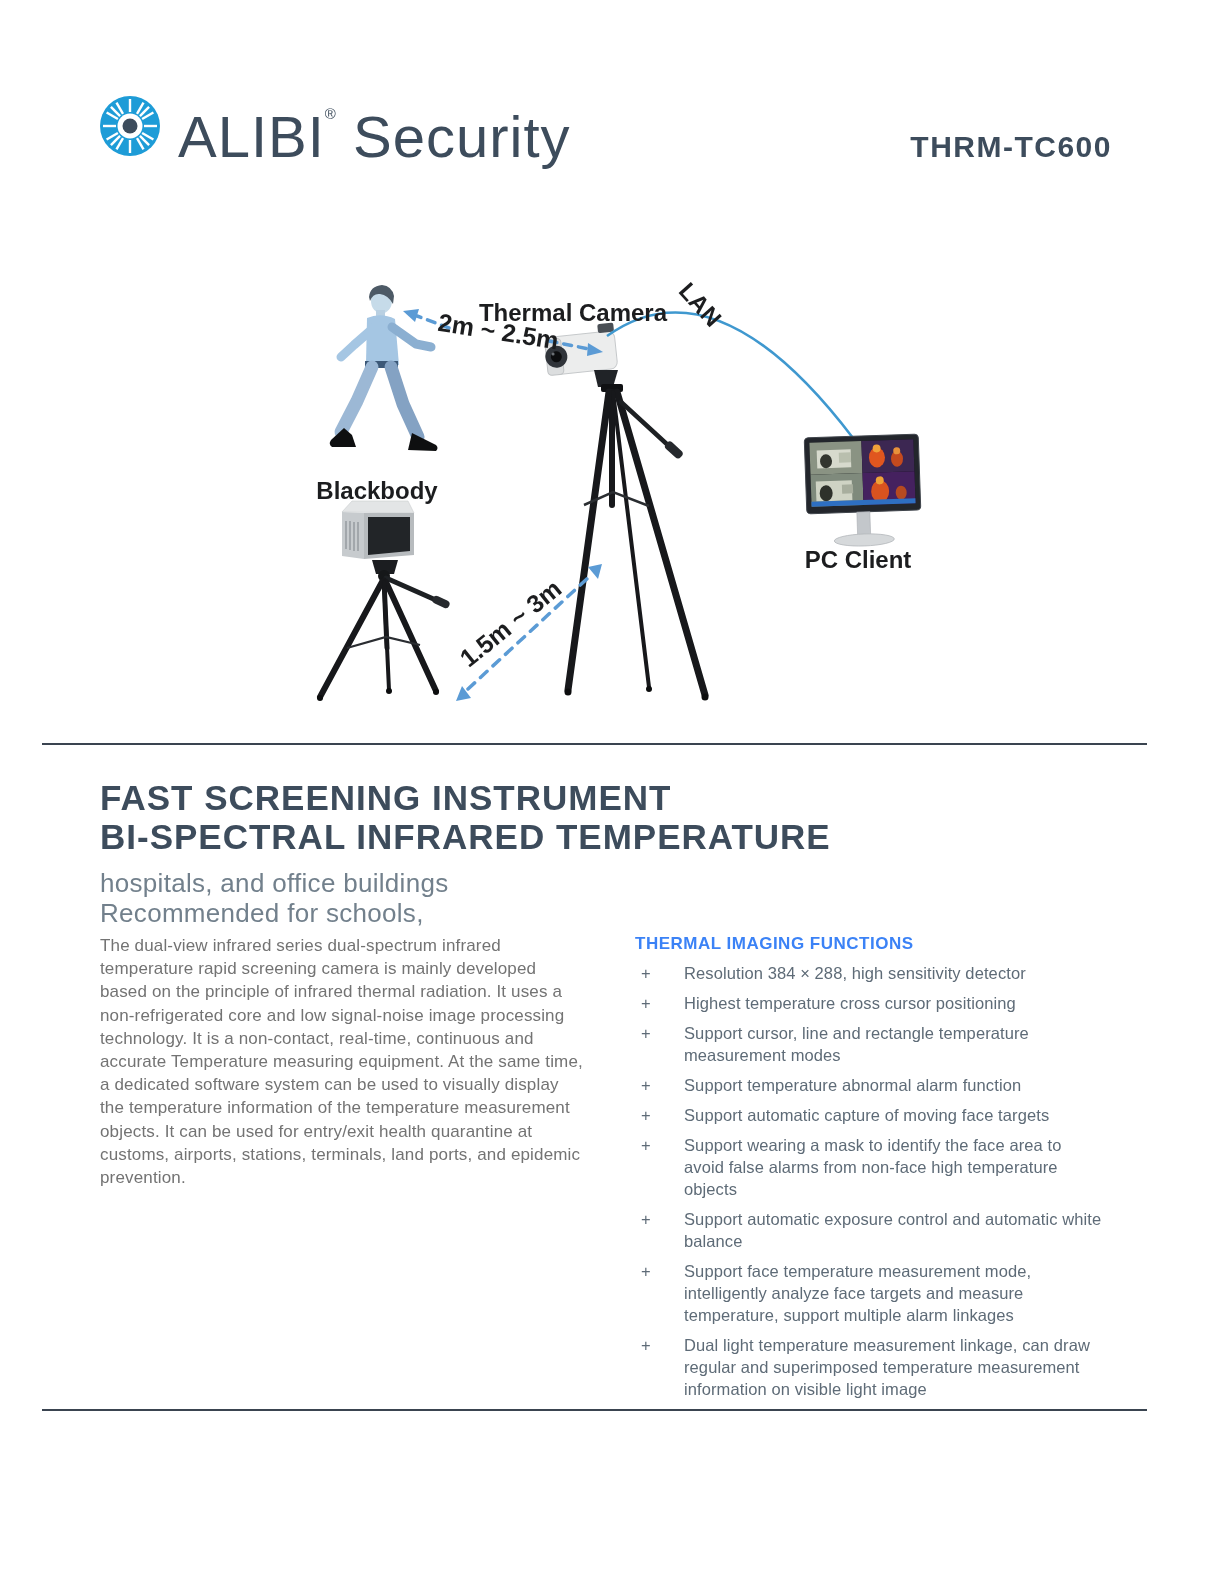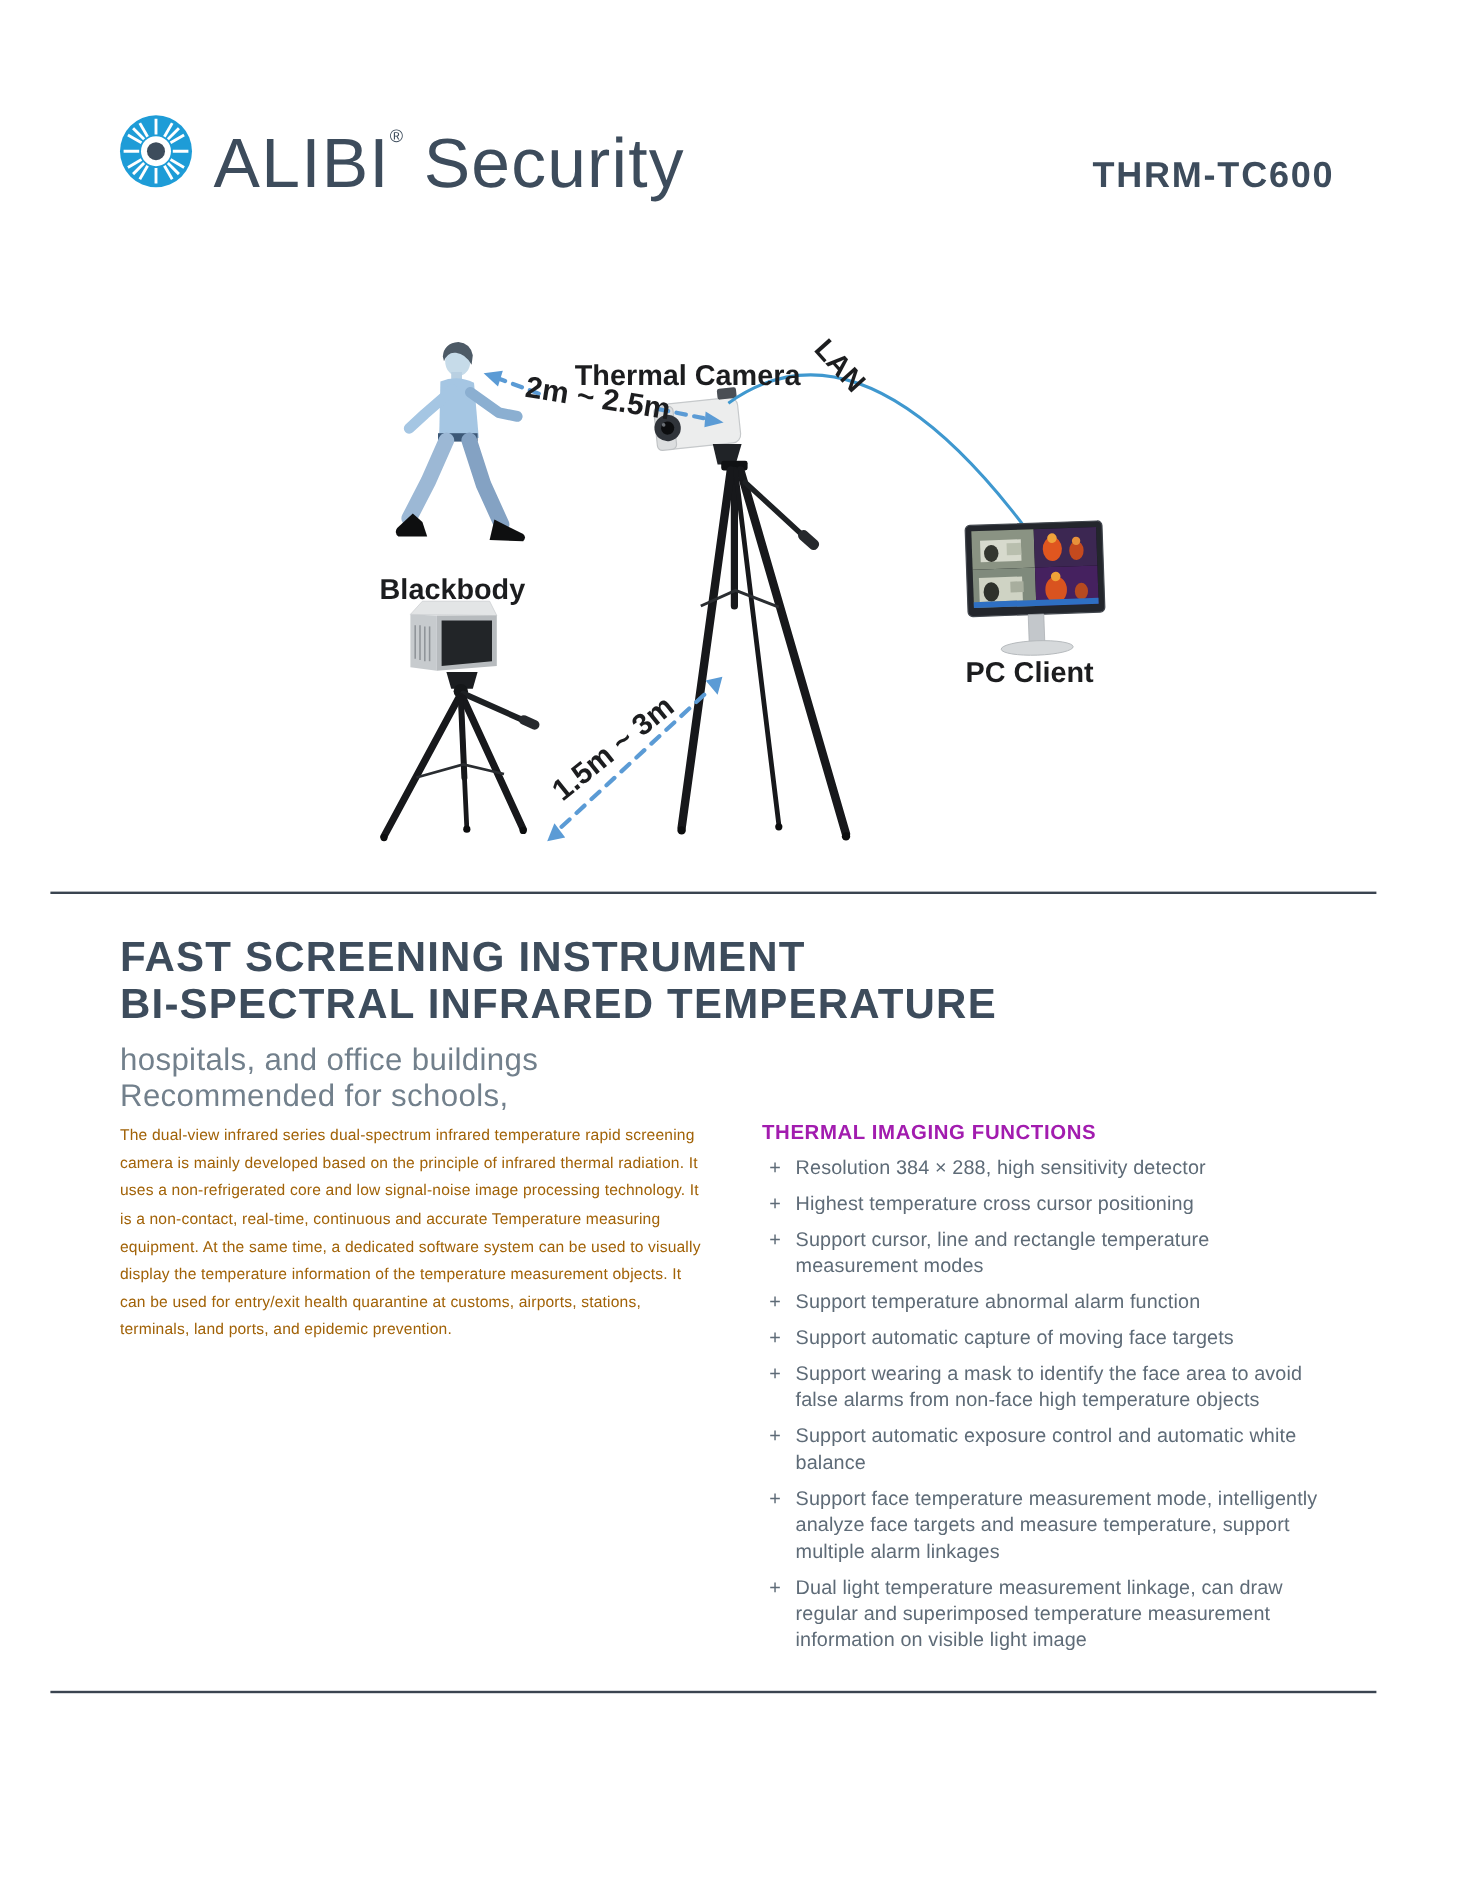--- a/index.html
+++ b/index.html
@@ -23,34 +23,34 @@
   .rule{position:absolute;left:42px;width:1105px;height:2px;background:#3a4450;}
   .rule.top{top:743px;}
   .rule.bottom{top:1409px;}
   
   .titleblock{position:absolute;left:100px;top:778px;}
   .h1line{font-size:35px;font-weight:bold;color:#3d4c5c;letter-spacing:1px;line-height:39px;}
   .subtitle{margin-top:12px;font-size:26px;color:#72808c;letter-spacing:0.3px;line-height:30px;}
   
   .leftcol{position:absolute;left:100px;top:934px;width:485px;}
   .leftcol p{
-    margin:0;font-size:13px;line-height:23.2px;color:#a16207;letter-spacing:0.15px;
+    margin:0;font-size:17px;line-height:23.2px;color:#737373;letter-spacing:0.15px;
   }
   .rightcol{position:absolute;left:635px;top:934px;width:478px;}
   .funcs-heading{
-    margin:0 0 8px 0;font-size:17px;font-weight:bold;color:#a21caf;letter-spacing:0.5px;
+    margin:0 0 8px 0;font-size:17px;font-weight:bold;color:#3b82f6;letter-spacing:0.5px;
   }
   .funcs-heading.second{margin-top:22px;}
   ul.funcs{list-style:none;margin:0;padding:0 0 0 6px;width:462px;}
   ul.funcs li{
     display:flex;margin:0 0 8px 0;font-size:16.5px;line-height:22px;
     color:#5e6b77;letter-spacing:0.1px;
   }
   ul.funcs li .marker{flex:0 0 22px;}
-  ul.funcs li .btxt{flex:1;}
+  ul.funcs li .btxt{flex:1;margin-left:21px;}
 </style>
 </head>
 <body>
 
 <div class="sheet">
 
   <div class="brand">
     <svg class="logo" viewBox="0 0 64 64" aria-hidden="true">
       <circle cx="32" cy="32" r="30" fill="#1E9CD7"></circle>
       <g stroke="#ffffff" stroke-width="2.4">

